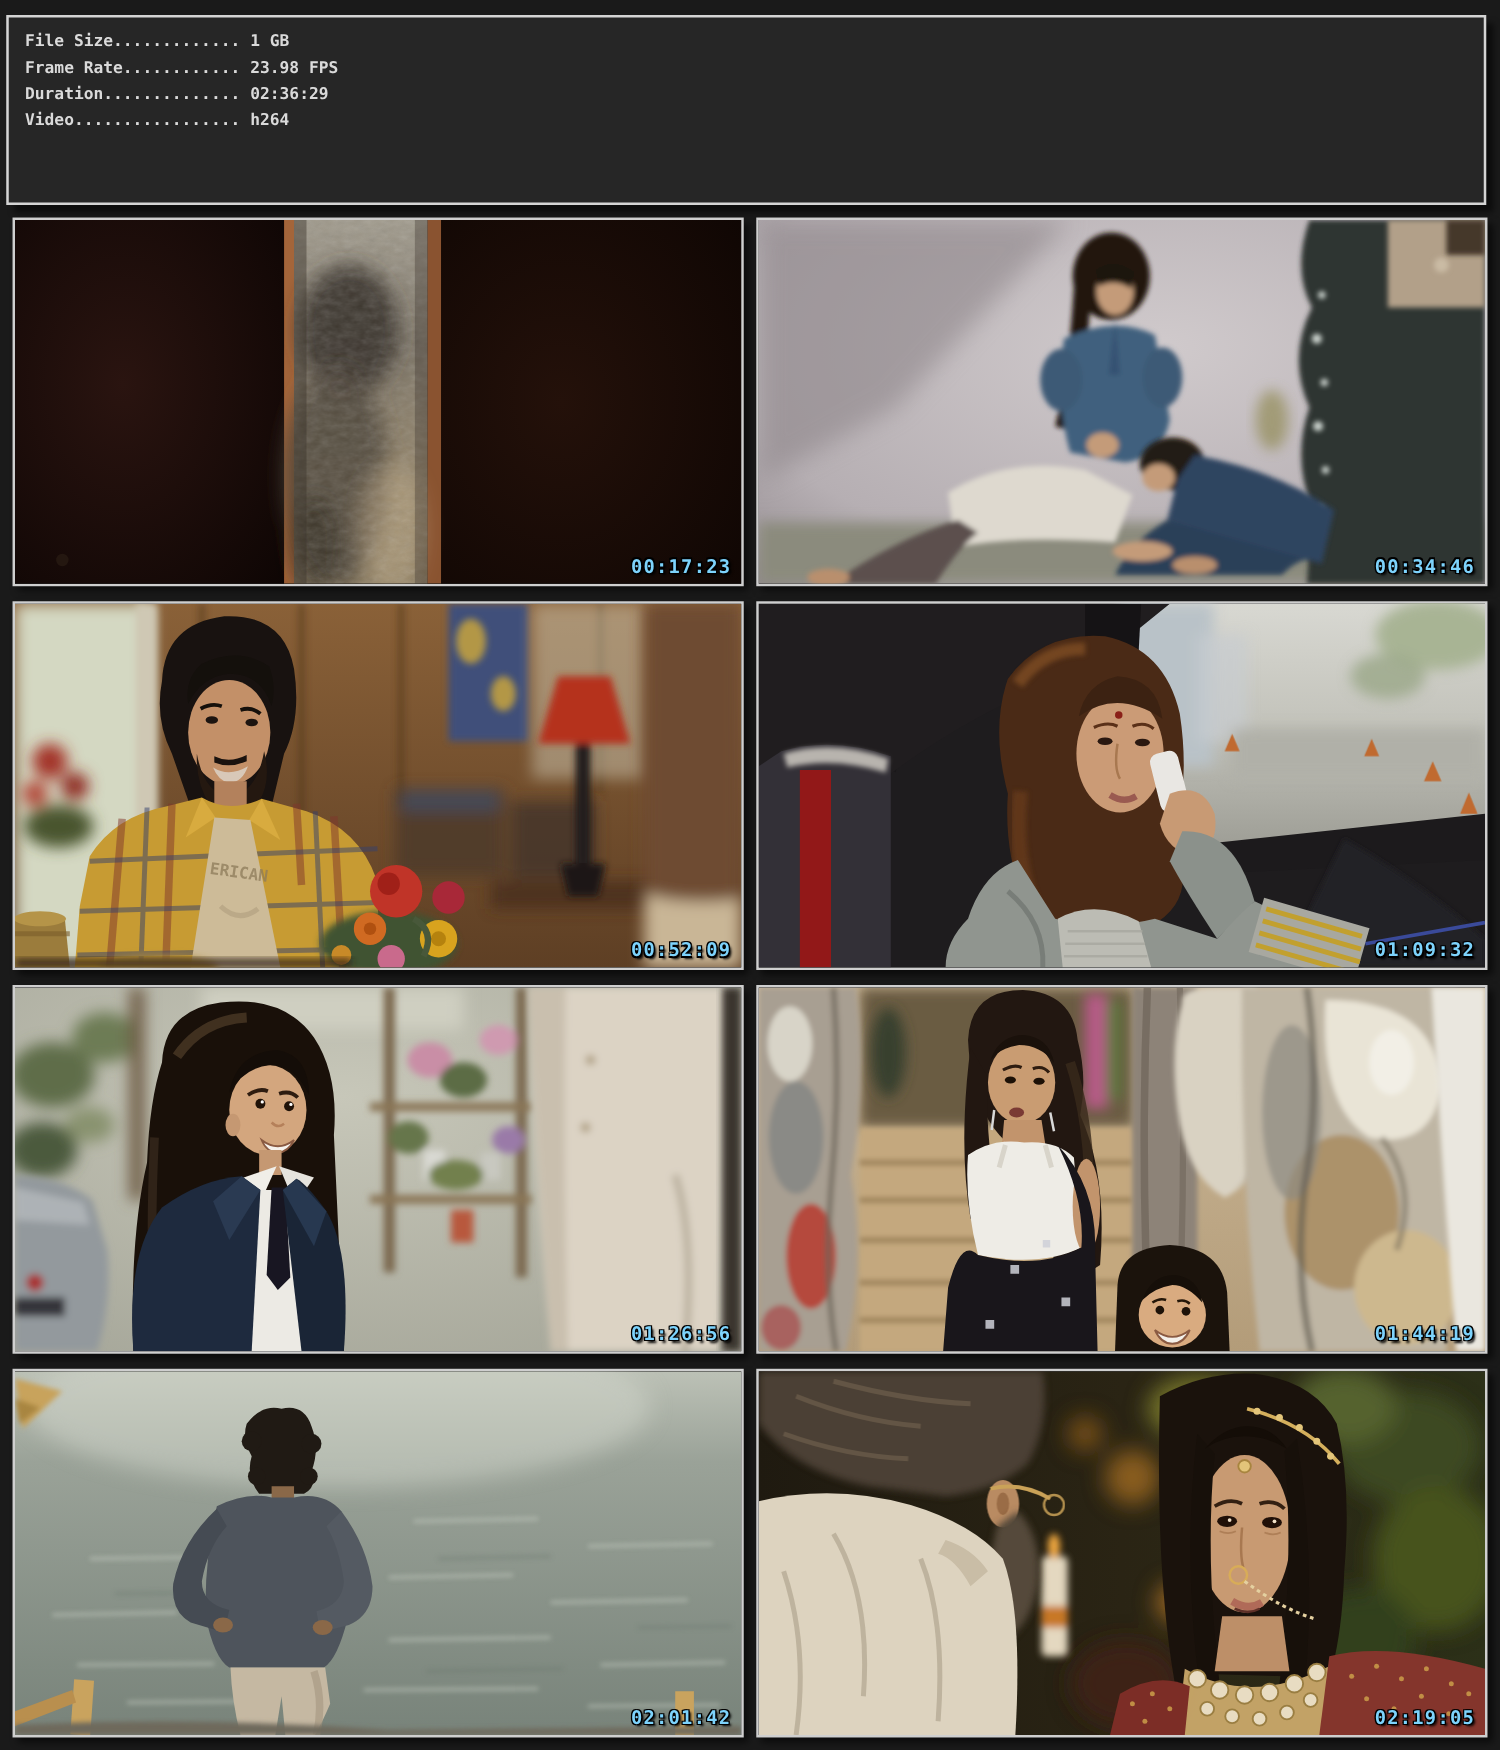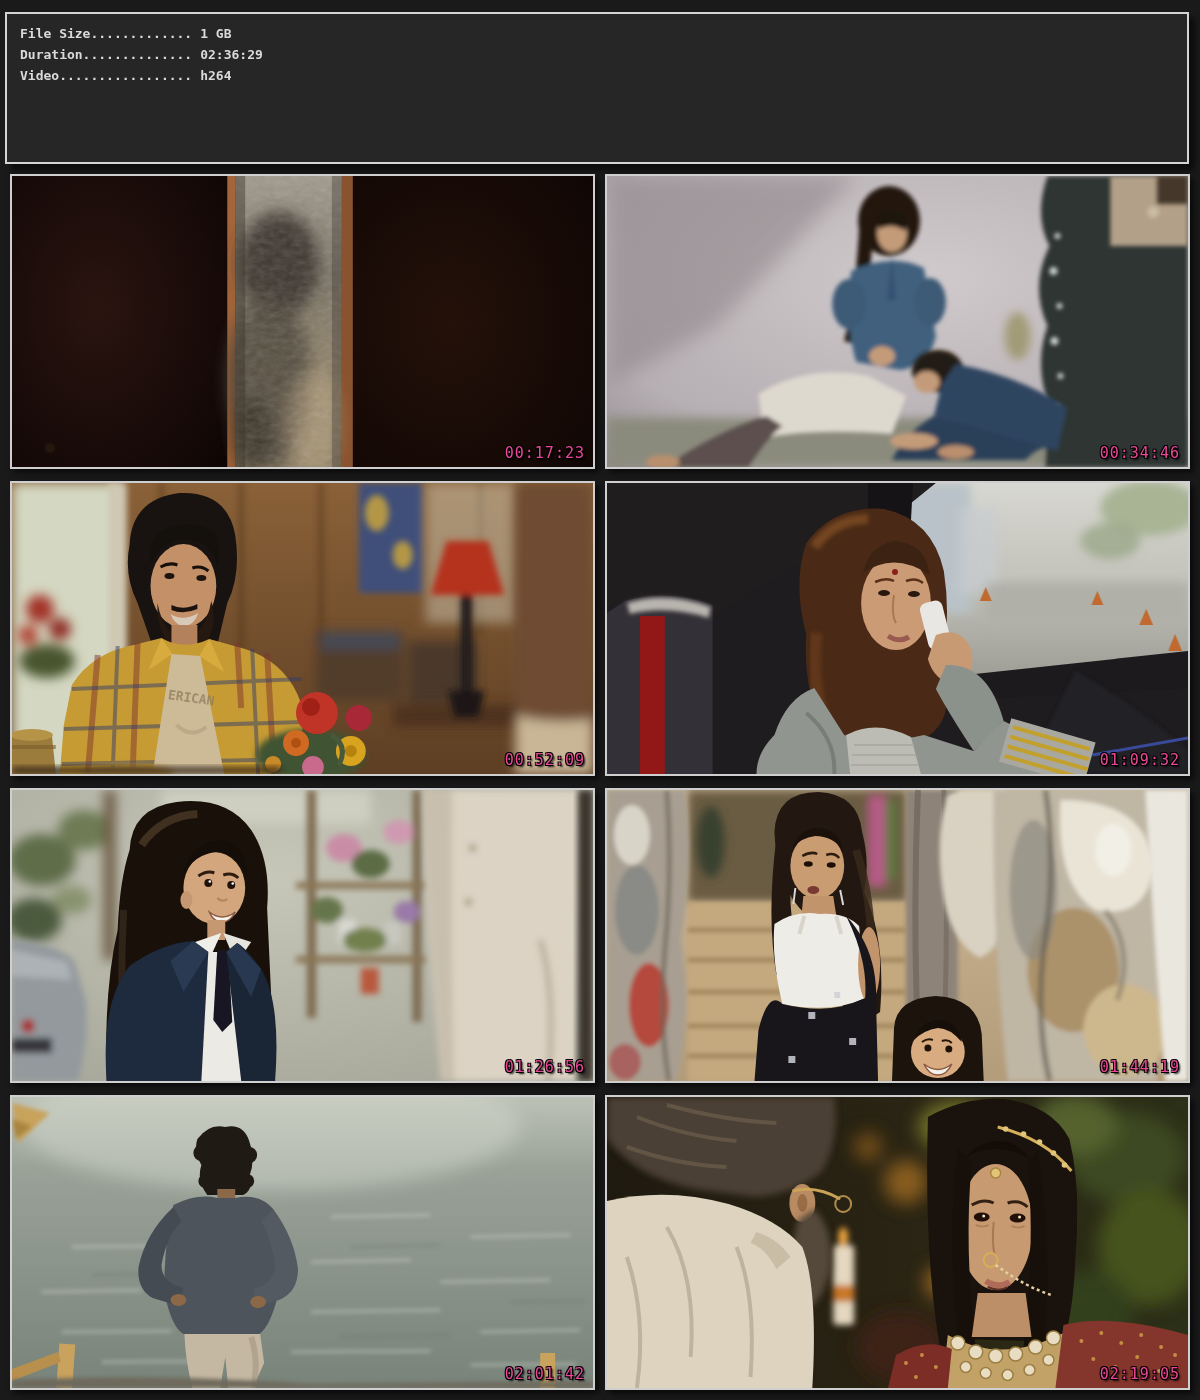--- a/index.html
+++ b/index.html
@@ -23,30 +23,31 @@
     display:grid;grid-template-columns:585px 585px;column-gap:10px;row-gap:12px;
   }
   .shot{
     position:relative;width:585px;height:295px;box-sizing:border-box;
     border:2px solid #cfcfcf;background:#000;overflow:hidden;
     box-shadow:4px 4px 6px rgba(0,0,0,.6);
   }
   .shot svg{display:block;width:581px;height:291px;}
   .ts{
     position:absolute;right:8px;bottom:5px;
-    font-size:15px;font-weight:normal;color:#ec4899;letter-spacing:1px;
+    font-size:15px;font-weight:bold;color:#7dd3fc;letter-spacing:1px;
     text-shadow:-1px -1px 0 #000,1px -1px 0 #000,-1px 1px 0 #000,1px 1px 0 #000,2px 2px 2px #000;
   }
   svg text{font-family:"DejaVu Sans Mono",monospace;}
 </style>
 </head>
 <body>
 
 <div class="info-panel">
   <div class="info-row"><span>File Size.............</span><span class="val">1 GB</span></div>
+  <div class="info-row"><span>Frame Rate............</span><span class="val">23.98 FPS</span></div>
   <div class="info-row"><span>Duration..............</span><span class="val">02:36:29</span></div>
   <div class="info-row"><span>Video.................</span><span class="val">h264</span></div>
 </div>
 
 <div class="grid">
 
   <div class="shot">
     <svg viewBox="0 0 583 291" preserveAspectRatio="none">
       <defs>
         <radialGradient id="s1l" cx="0.4" cy="0.45" r="0.95">

